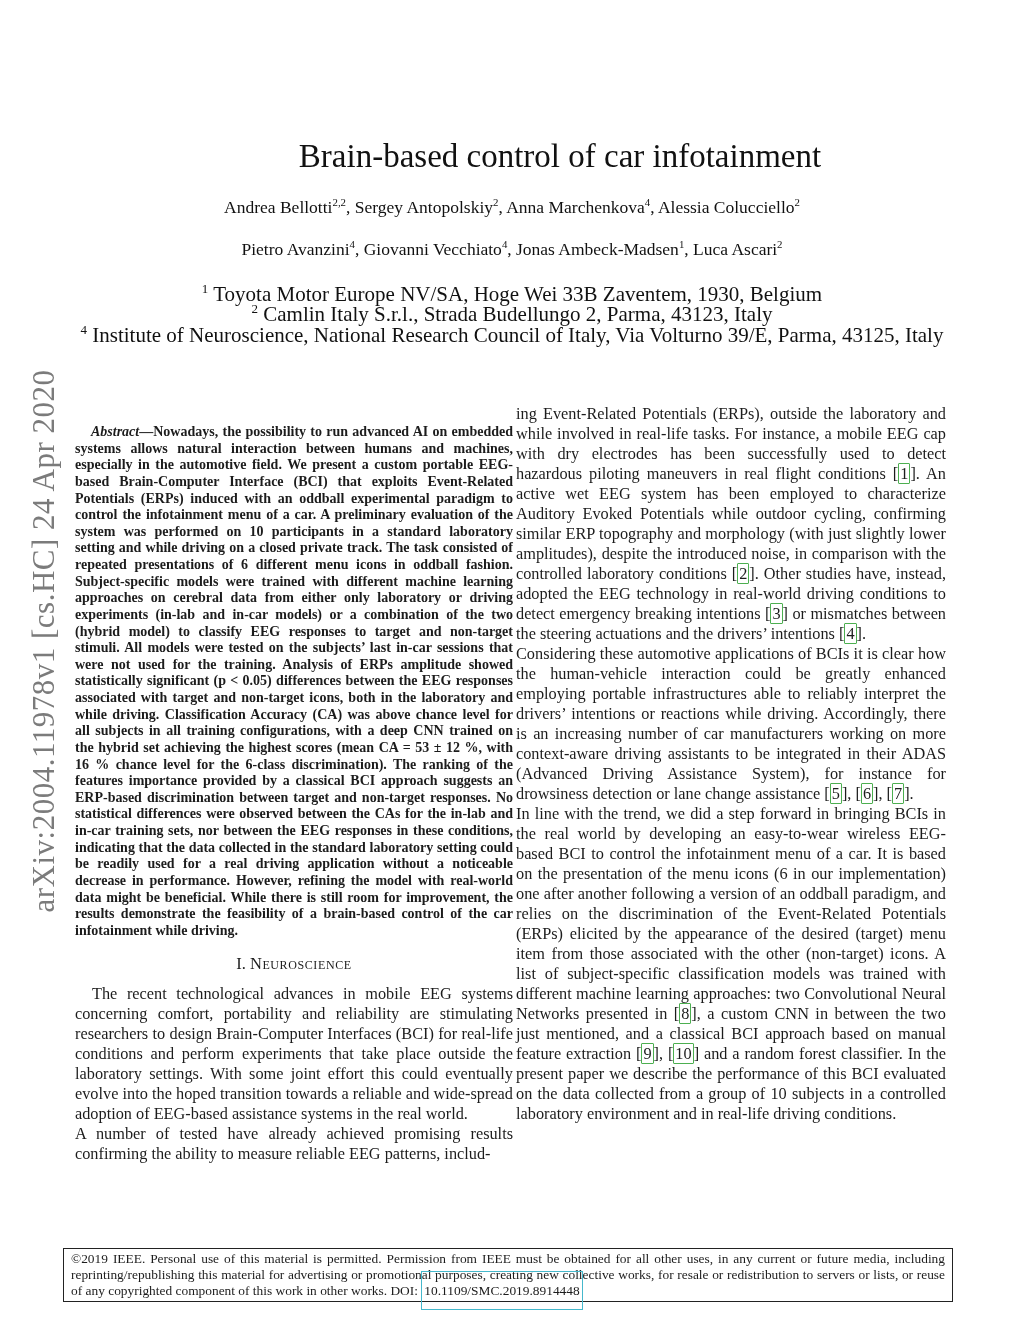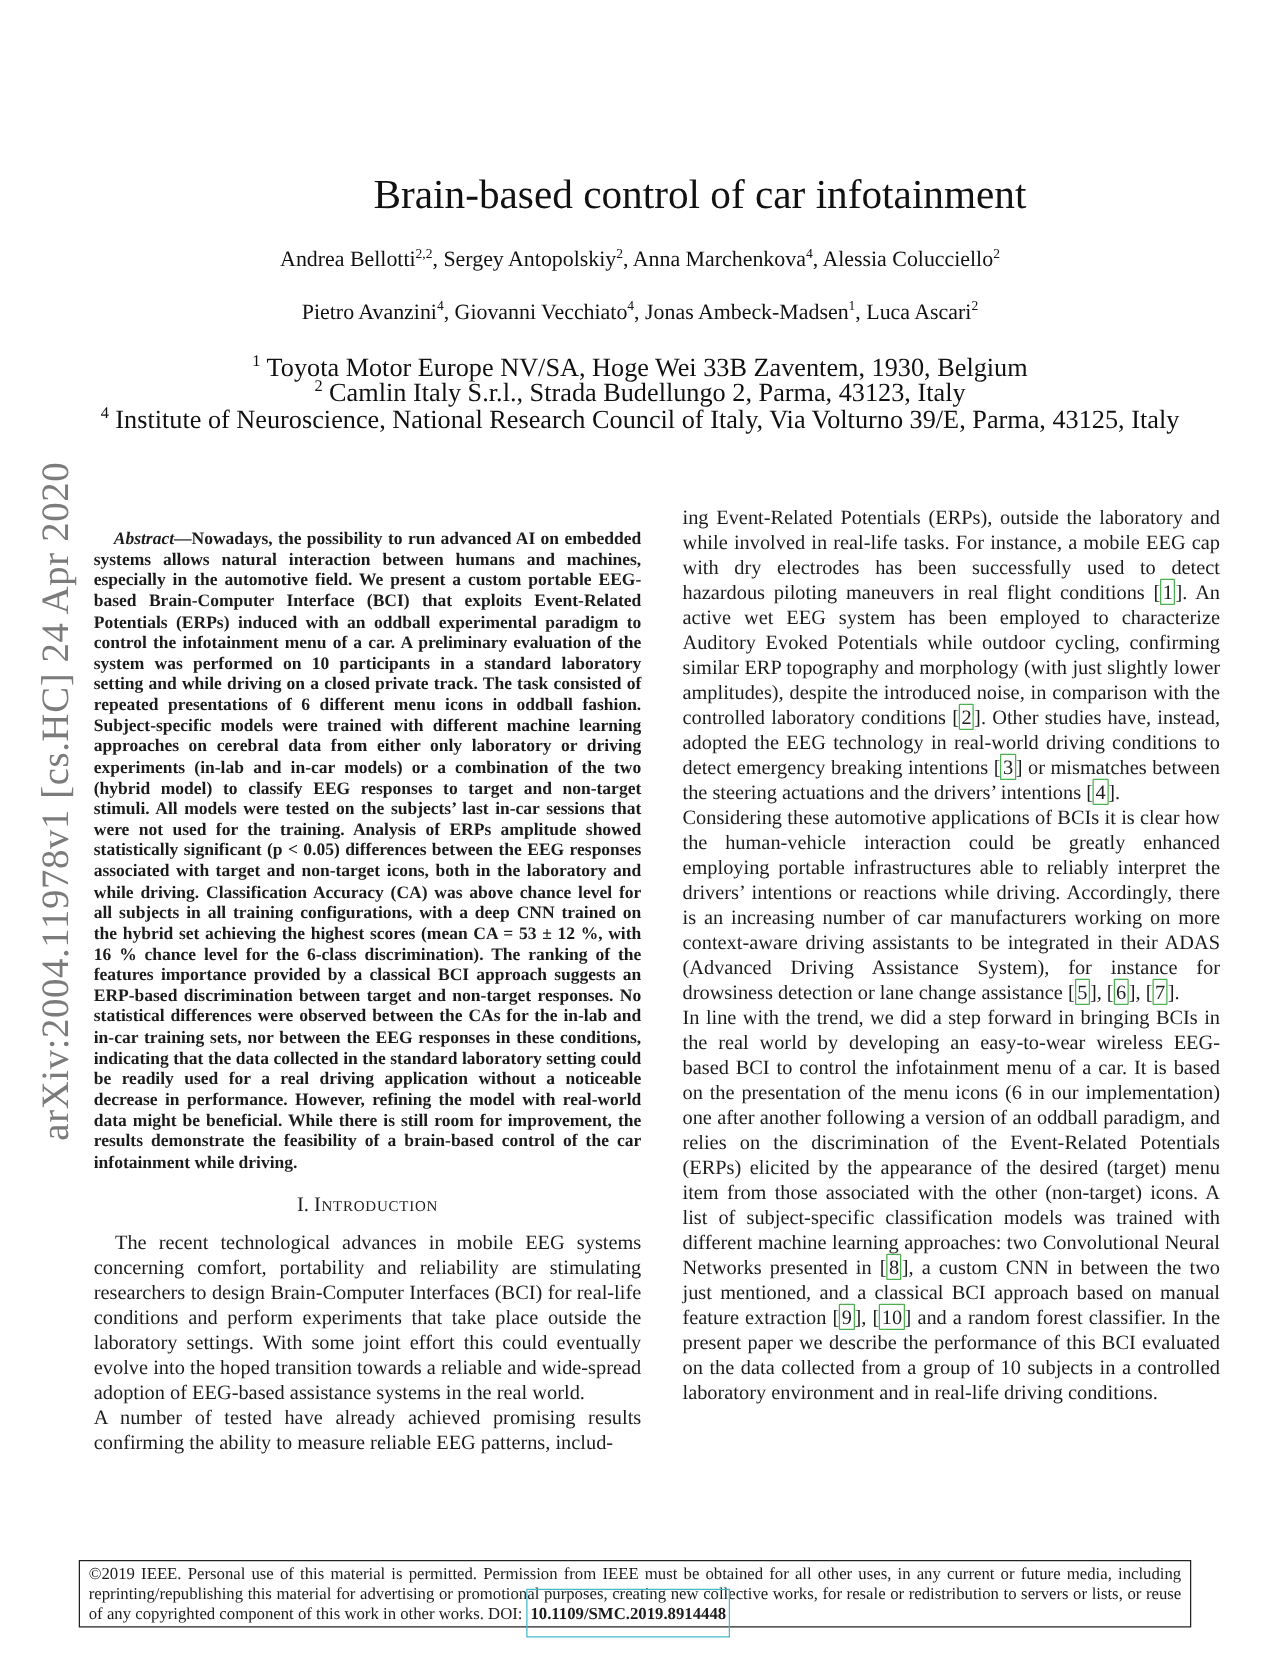--- a/index.html
+++ b/index.html
@@ -44,21 +44,21 @@
   .authors-line sup, .affil sup {
     font-size: 0.62em; vertical-align: super; line-height: 0;
   }
   .affiliations {
     position: absolute; top: 284px; left: 0; width: 100%;
     text-align: center; font-size: 21px; line-height: 20.3px; color: #111;
   }
 
   
   .col-left  { position: absolute; left: 75px;  top: 424px; width: 438px; }
-  .col-right { position: absolute; left: 546px; top: 404px; width: 430px; }
+  .col-right { position: absolute; left: 516px; top: 404px; width: 430px; }
 
   .abstract {
     margin: 0;
     font-size: 14px; line-height: 16.62px;
     font-weight: bold; text-align: justify; text-indent: 16px;
   }
   .abstract .abstract-label { font-style: italic; }
 
   .section-heading {
     margin: 15px 0 10px 0;
@@ -86,21 +86,20 @@
     position: absolute; left: 63px; top: 1248px;
     width: 874px;
     border: 1.5px solid #222222;
     padding: 2px 7px 3px 7px;
     font-size: 13.4px; line-height: 15.8px;
     text-align: justify;
   }
   .doi-box {
     border: 1.5px solid #45b8cc;
     padding: 11px 2px;
-    font-weight: bold;
   }
 </style>
 </head>
 <body>
 
 <div class="page">
 
   <div class="arxiv-stamp">arXiv:2004.11978v1  [cs.HC]  24 Apr 2020</div>
 
   <h1 class="paper-title" style="font-weight:normal; margin:12px;padding-left:36px;">Brain-based control of car infotainment</h1>
@@ -111,21 +110,21 @@
 
   <div class="affiliations">
       <div class="affil"><sup>1</sup> Toyota Motor Europe NV/SA, Hoge Wei 33B Zaventem, 1930, Belgium</div>
       <div class="affil"><sup>2</sup> Camlin Italy S.r.l., Strada Budellungo 2, Parma, 43123, Italy</div>
       <div class="affil"><sup>4</sup> Institute of Neuroscience, National Research Council of Italy, Via Volturno 39/E, Parma, 43125, Italy</div>
     </div>
 
   <div class="col-left">
     <p class="abstract"><span class="abstract-label">Abstract</span><span>—Nowadays, the possibility to run advanced AI on embedded systems allows natural interaction between humans and machines, especially in the automotive field. We present a custom portable EEG-based Brain-Computer Interface (BCI) that exploits Event-Related Potentials (ERPs) induced with an oddball experimental paradigm to control the infotainment menu of a car. A preliminary evaluation of the system was performed on 10 participants in a standard laboratory setting and while driving on a closed private track. The task consisted of repeated presentations of 6 different menu icons in oddball fashion. Subject-specific models were trained with different machine learning approaches on cerebral data from either only laboratory or driving experiments (in-lab and in-car models) or a combination of the two (hybrid model) to classify EEG responses to target and non-target stimuli. All models were tested on the subjects’ last in-car sessions that were not used for the training. Analysis of ERPs amplitude showed statistically significant (p &lt; 0.05) differences between the EEG responses associated with target and non-target icons, both in the laboratory and while driving. Classification Accuracy (CA) was above chance level for all subjects in all training configurations, with a deep CNN trained on the hybrid set achieving the highest scores (mean CA = 53 ± 12 %, with 16 % chance level for the 6-class discrimination). The ranking of the features importance provided by a classical BCI approach suggests an ERP-based discrimination between target and non-target responses. No statistical differences were observed between the CAs for the in-lab and in-car training sets, nor between the EEG responses in these conditions, indicating that the data collected in the standard laboratory setting could be readily used for a real driving application without a noticeable decrease in performance. However, refining the model with real-world data might be beneficial. While there is still room for improvement, the results demonstrate the feasibility of a brain-based control of the car infotainment while driving.</span></p>
 
-    <div class="section-heading"><span>I.</span><span class="smallcaps">Introduction</span></div>
+    <div class="section-heading"><span>I.</span><span class="smallcaps">Neuroscience</span></div>
 
     <p class="body-par indent">The recent technological advances in mobile EEG systems concerning comfort, portability and reliability are stimulating researchers to design Brain-Computer Interfaces (BCI) for real-life conditions and perform experiments that take place outside the laboratory settings. With some joint effort this could eventually evolve into the hoped transition towards a reliable and wide-spread adoption of EEG-based assistance systems in the real world.</p>
     <p class="body-par">A number of tested have already achieved promising results confirming the ability to measure reliable EEG patterns, includ-</p>
   </div>
 
   <div class="col-right">
     <p class="body-par">ing Event-Related Potentials (ERPs), outside the laboratory and while involved in real-life tasks. For instance, a mobile EEG cap with dry electrodes has been successfully used to detect hazardous piloting maneuvers in real flight conditions [<span class="cite">1</span>]. An active wet EEG system has been employed to characterize Auditory Evoked Potentials while outdoor cycling, confirming similar ERP topography and morphology (with just slightly lower amplitudes), despite the introduced noise, in comparison with the controlled laboratory conditions [<span class="cite">2</span>]. Other studies have, instead, adopted the EEG technology in real-world driving conditions to detect emergency breaking intentions [<span class="cite">3</span>] or mismatches between the steering actuations and the drivers’ intentions [<span class="cite">4</span>].</p>
     <p class="body-par">Considering these automotive applications of BCIs it is clear how the human-vehicle interaction could be greatly enhanced employing portable infrastructures able to reliably interpret the drivers’ intentions or reactions while driving. Accordingly, there is an increasing number of car manufacturers working on more context-aware driving assistants to be integrated in their ADAS (Advanced Driving Assistance System), for instance for drowsiness detection or lane change assistance [<span class="cite">5</span>], [<span class="cite">6</span>], [<span class="cite">7</span>].</p>
     <p class="body-par">In line with the trend, we did a step forward in bringing BCIs in the real world by developing an easy-to-wear wireless EEG-based BCI to control the infotainment menu of a car. It is based on the presentation of the menu icons (6 in our implementation) one after another following a version of an oddball paradigm, and relies on the discrimination of the Event-Related Potentials (ERPs) elicited by the appearance of the desired (target) menu item from those associated with the other (non-target) icons. A list of subject-specific classification models was trained with different machine learning approaches: two Convolutional Neural Networks presented in [<span class="cite">8</span>], a custom CNN in between the two just mentioned, and a classical BCI approach based on manual feature extraction [<span class="cite">9</span>], [<span class="cite">10</span>] and a random forest classifier. In the present paper we describe the performance of this BCI evaluated on the data collected from a group of 10 subjects in a controlled laboratory environment and in real-life driving conditions.</p>
   </div>

